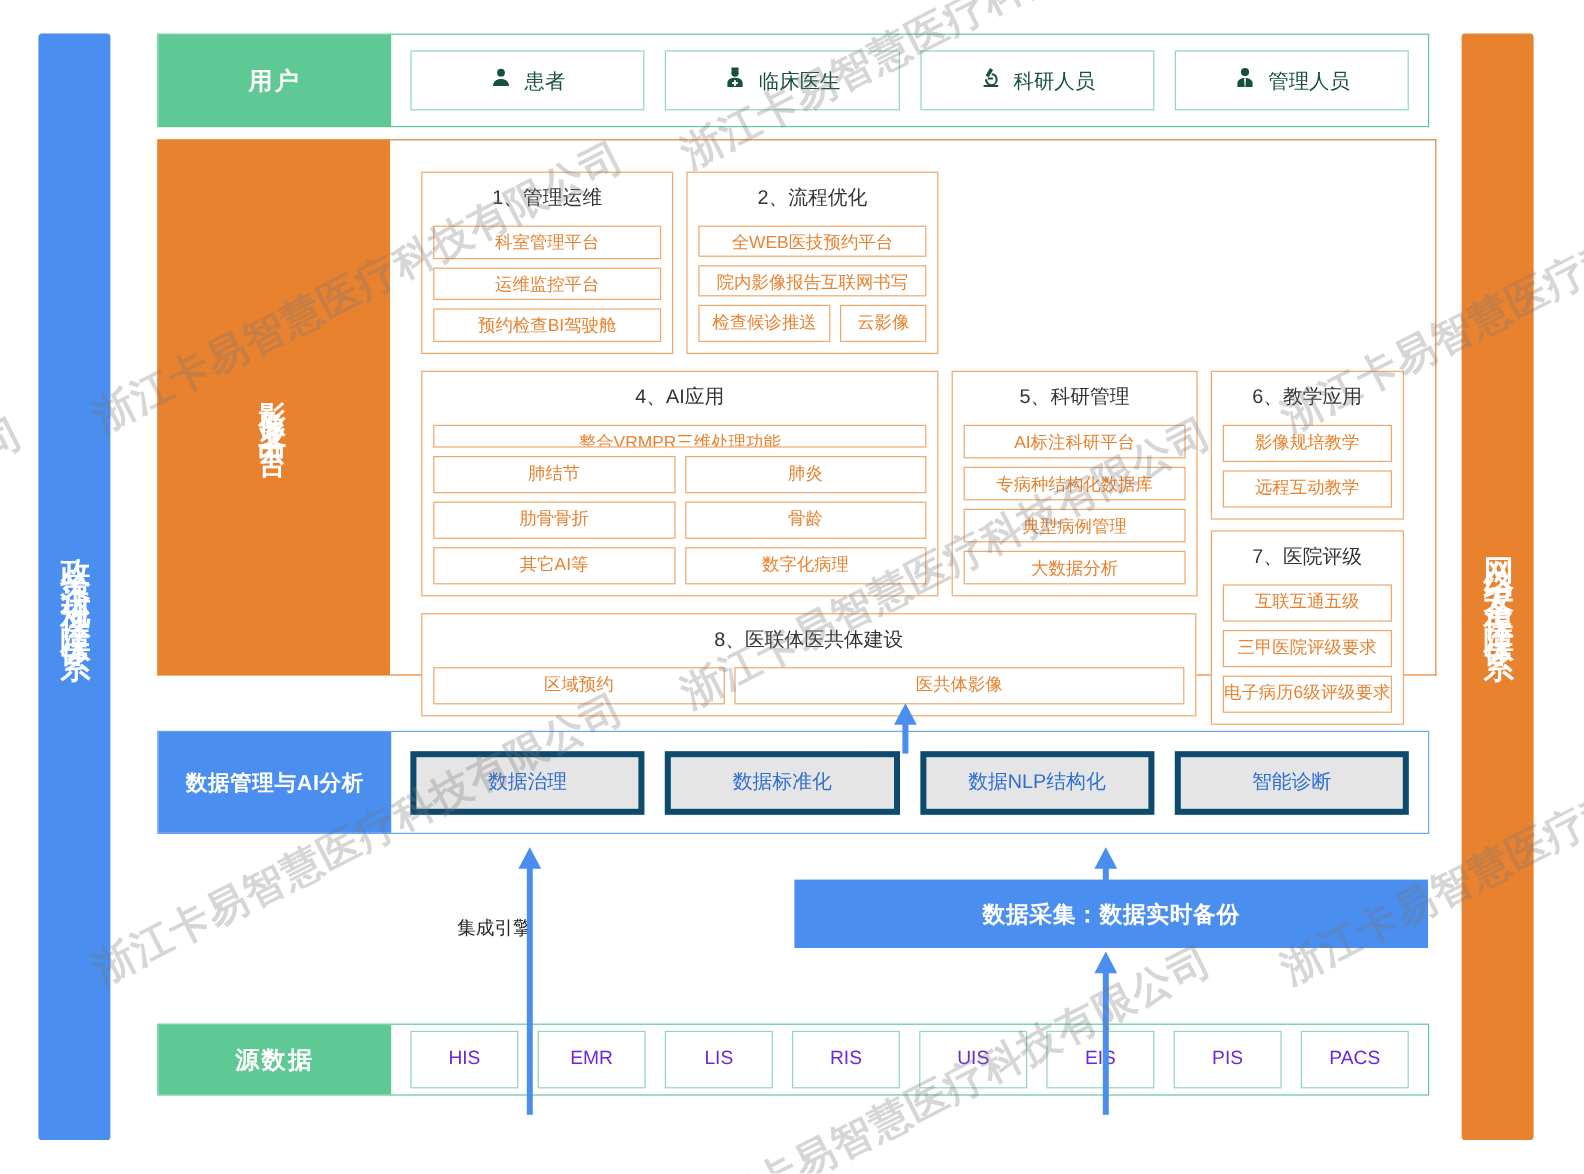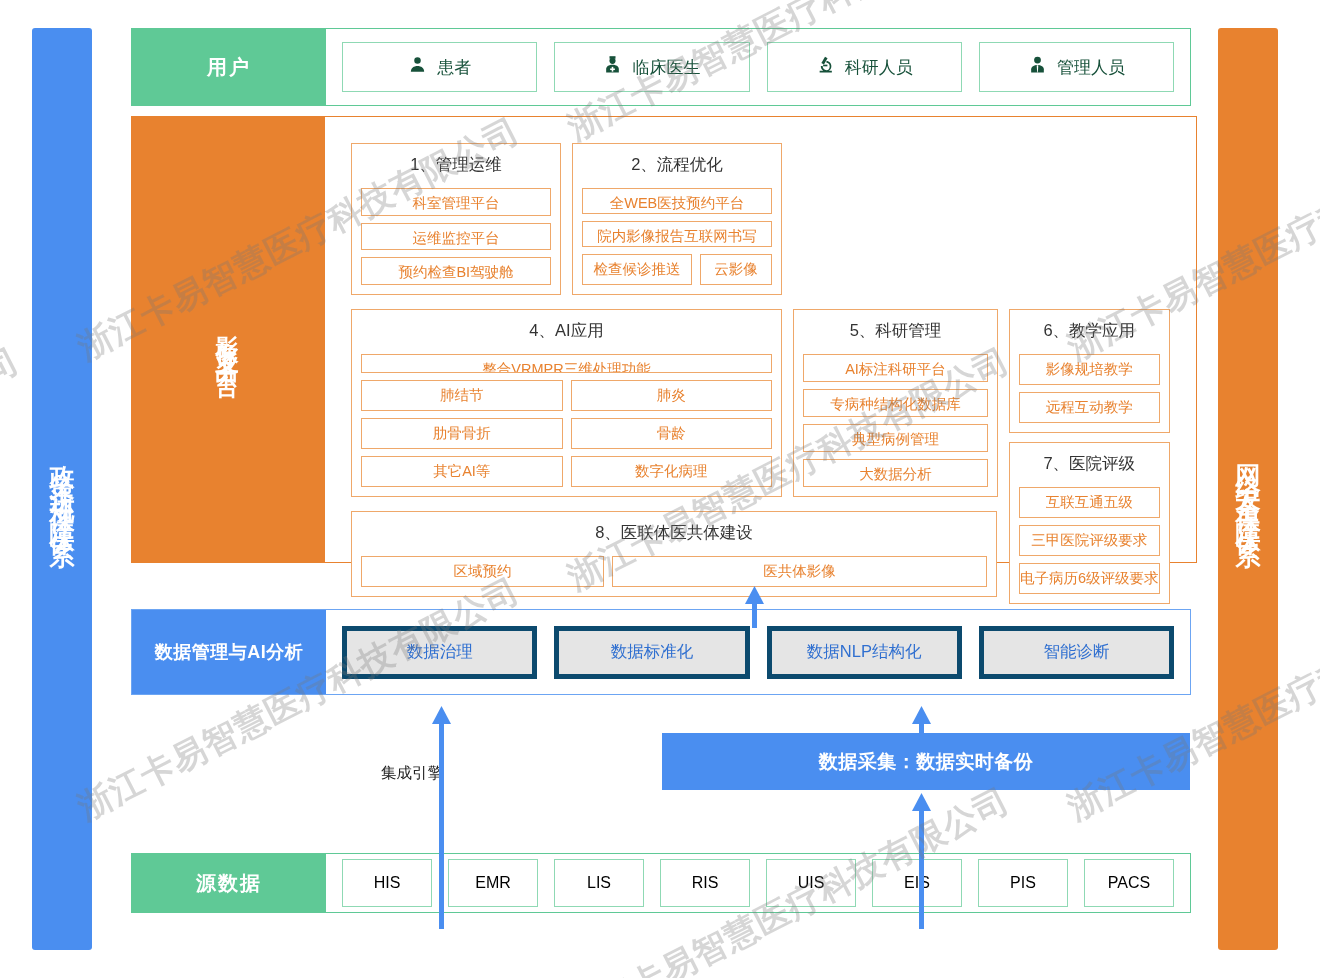--- a/index.html
+++ b/index.html
@@ -119,21 +119,21 @@
     letter-spacing: 0.5px;
   }
 
   
   #source-band { height: 60px; border: 1px solid #5FC996; }
   #source-band .band-label { background: #5FC996; }
   #source-body { display: flex; align-items: center; gap: 16px; padding: 0 16px; height: 100%; }
   .src-card {
     flex: 1 1 0; height: 48px; border: 1px solid #8FD9B4;
     display: flex; align-items: center; justify-content: center;
-    color: #000000; font-size: 16px; background: #fff;
+    color: #6d28d9; font-size: 16px; background: #fff;
   }
 
   
   .arrow { position: absolute; z-index: 20; }
 </style>
 </head>
 <body>
 
 <div id="root">
 

